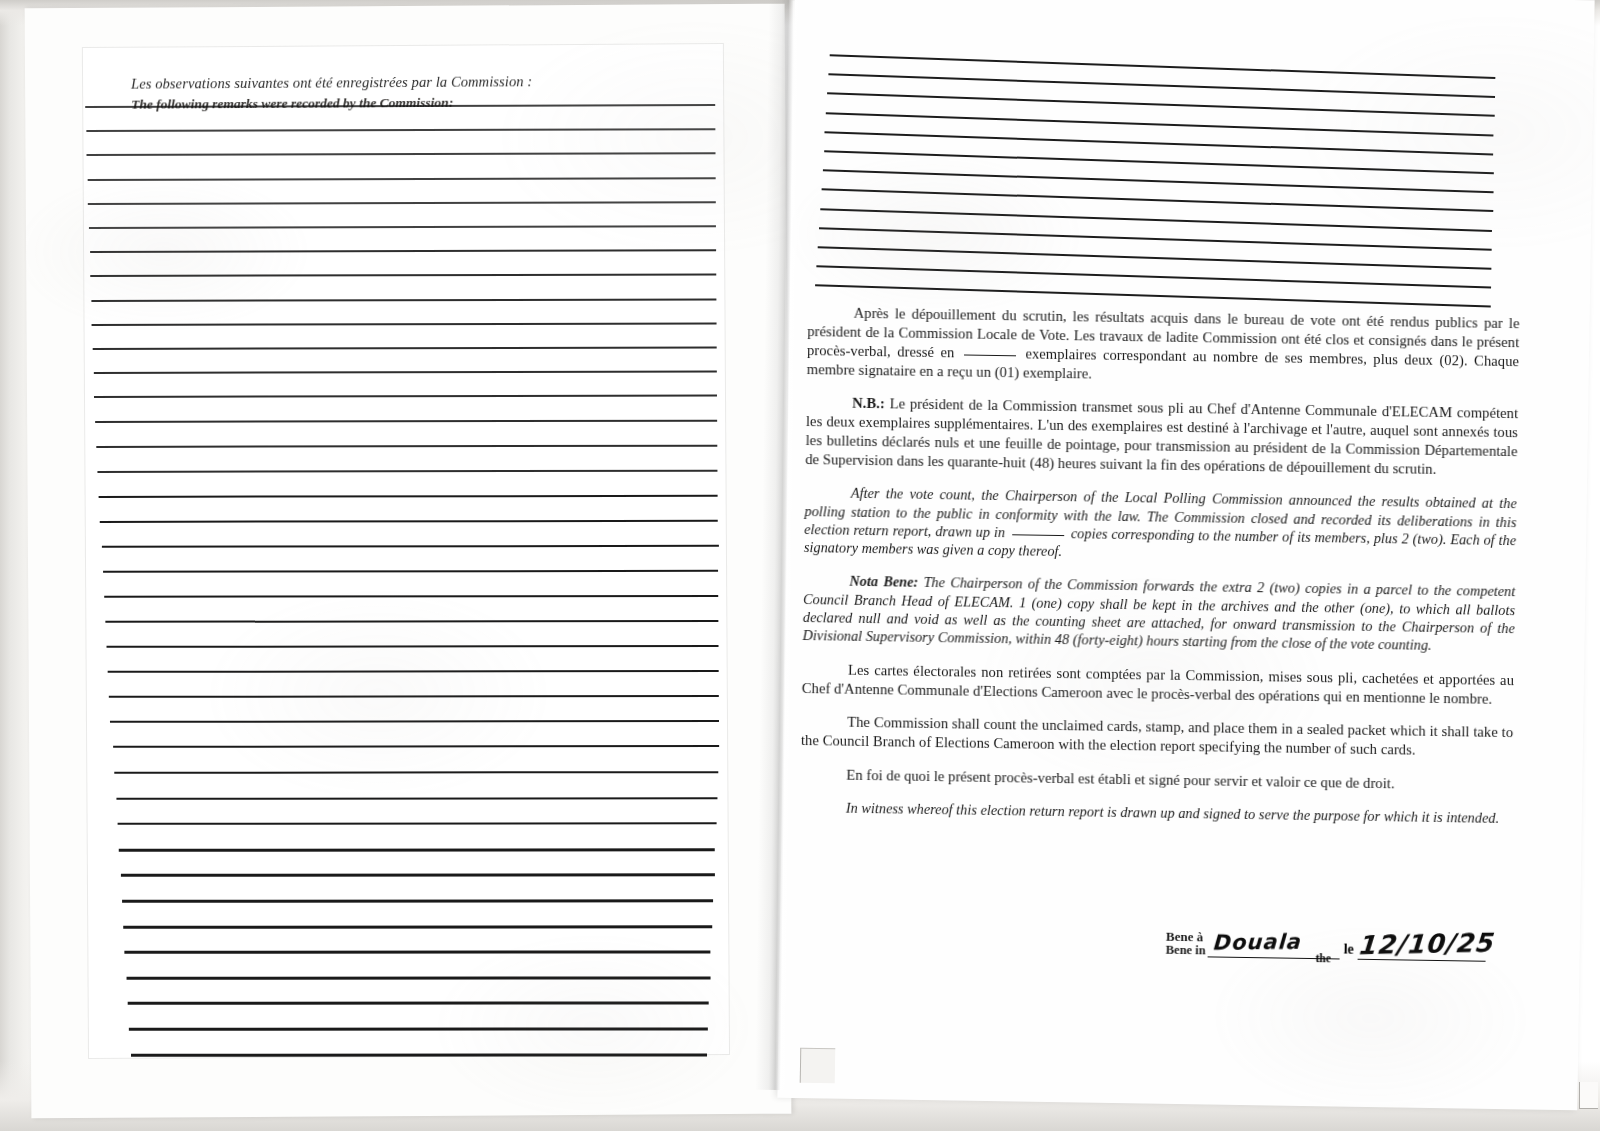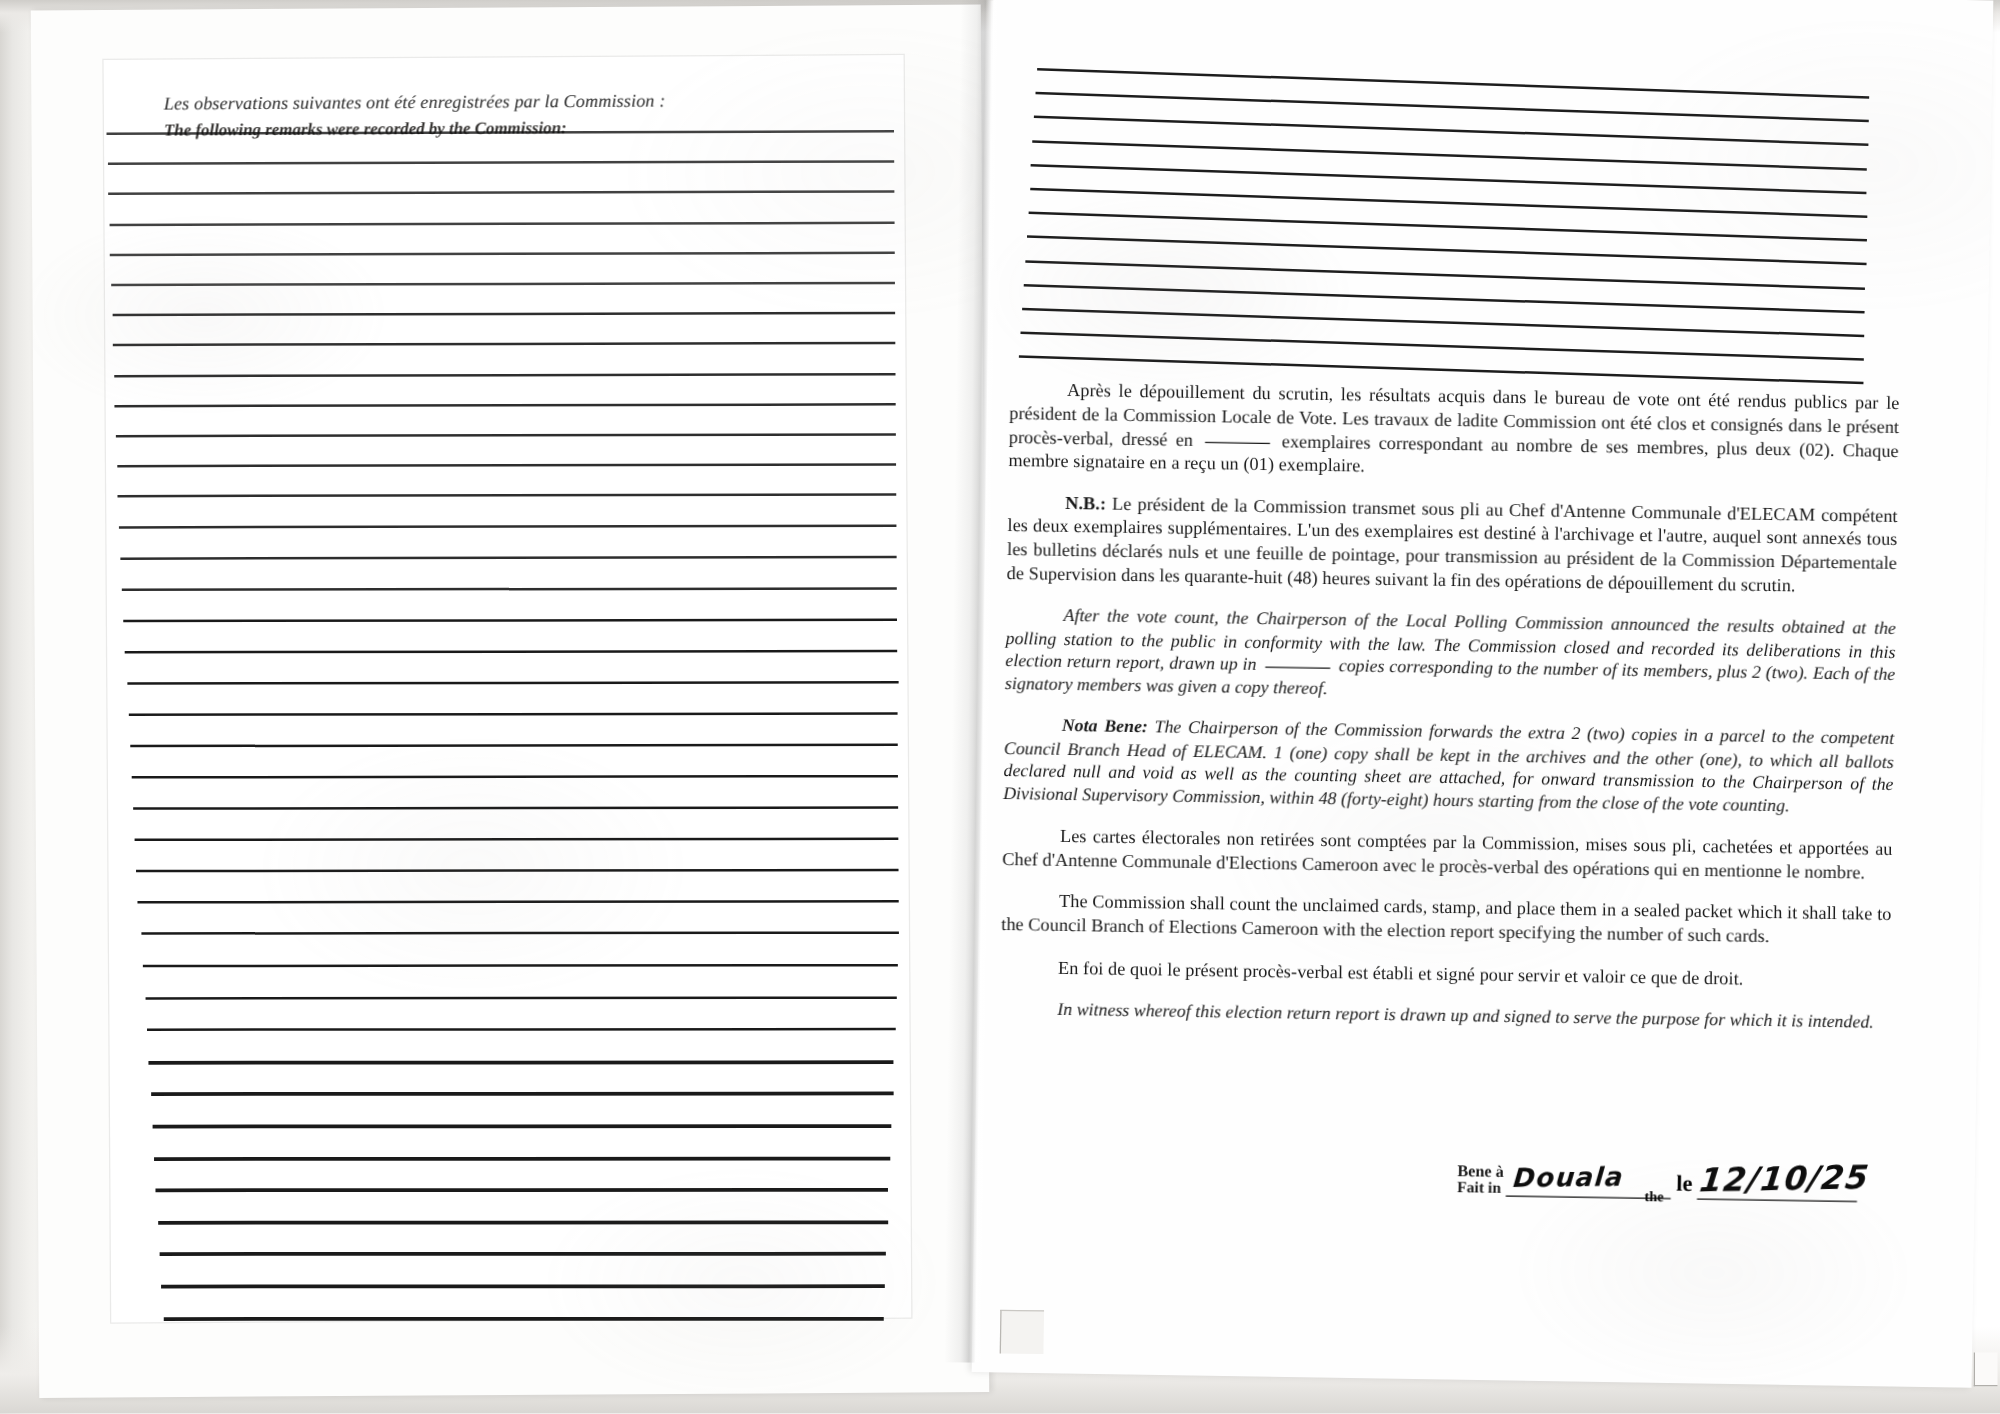--- a/index.html
+++ b/index.html
@@ -215,21 +215,21 @@
     letter-spacing: 1px;
   }
   .hand-place {
     position: absolute;
     left: 6px;
     bottom: 3px;
     font-size: 21px;
     transform: rotate(-1.5deg) skewX(-6deg);
   }
   .sig-le {
-    font-size: 18px;
+    font-size: 14px;
     font-weight: bold;
     padding: 0 4px 2px 2px;
   }
   .sig-date {
     position: relative;
     width: 128px;
     border-bottom: 1.6px solid #111;
     height: 32px;
   }
   .hand-date {
@@ -374,21 +374,21 @@
         <span class="ind"></span><span>En foi de quoi le présent procès-verbal est établi et signé pour servir et valoir ce que de droit.</span>
       </p>
 
       <p class="para en">
         <span class="ind"></span><span>In witness whereof this election return report is drawn up and signed to serve the purpose for which it is intended.</span>
       </p>
 
       <div class="sig-row">
         <div class="sig-labels">
           <div class="sig-fait">Bene à</div>
-          <div class="sub">Fait in</div>
+          <div class="sub">Bene in</div>
         </div>
 
         <div class="sig-place">
           <span class="hand hand-place">Douala</span>
         </div>
 
         <div class="sig-le">le</div>
 
         <div class="sig-date">
           <span class="hand hand-date">12/10/25</span>

